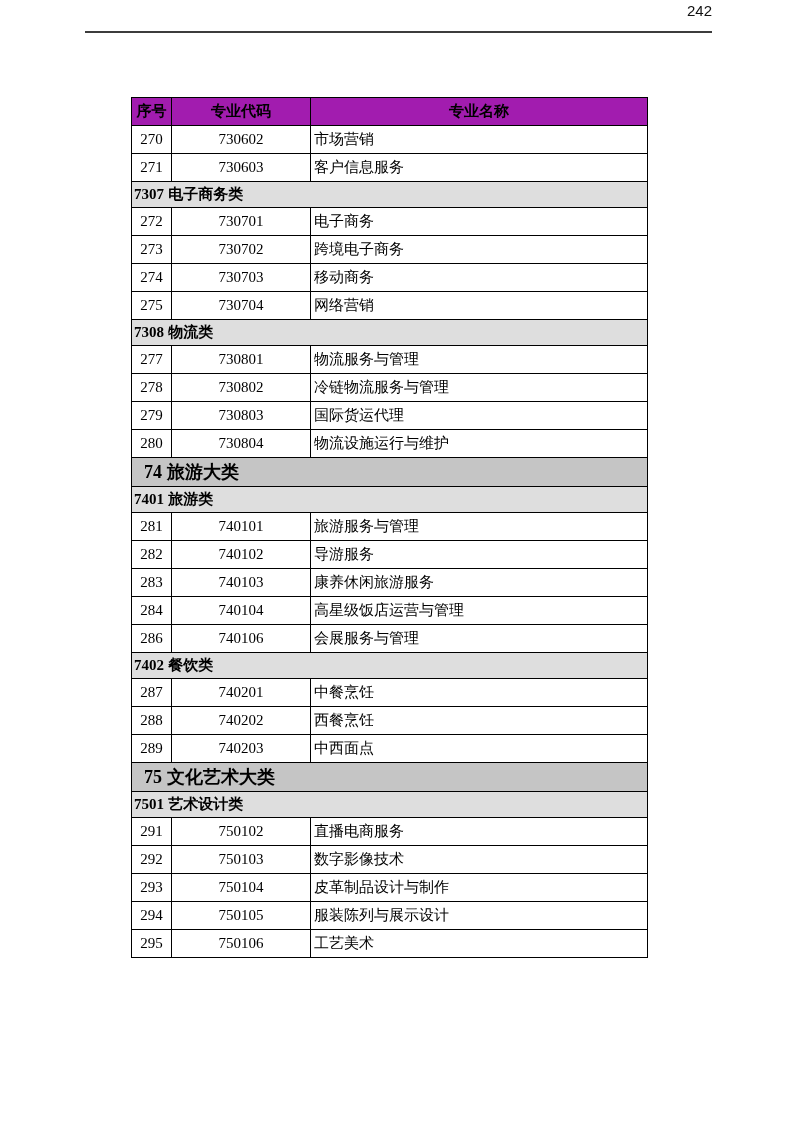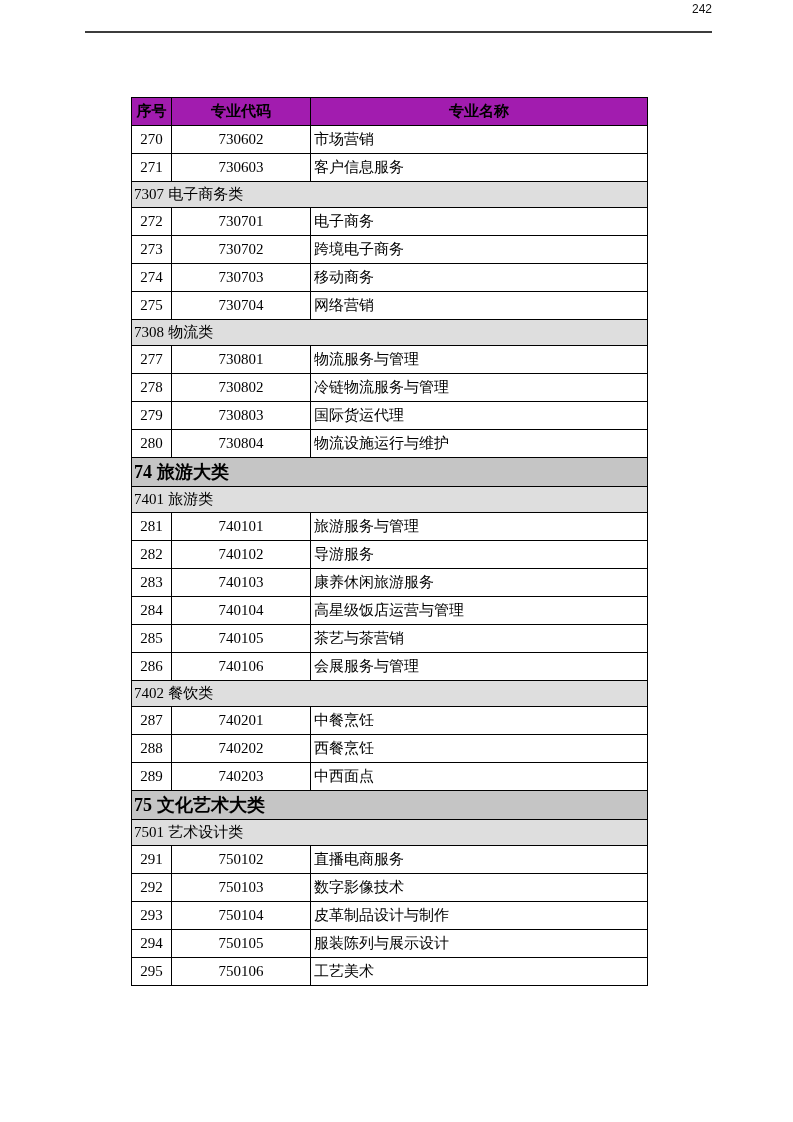--- a/index.html
+++ b/index.html
@@ -10,21 +10,21 @@
     background: #ffffff;
     position: relative;
     font-family: "Liberation Sans", sans-serif;
     color: #000;
     overflow: hidden;
   }
   .page-number {
     position: absolute;
     top: 2px;
     right: 81px;
-    font-size: 12px;
+    font-size: 15px;
     font-family: "Liberation Sans", sans-serif;
     color: #111;
   }
   .top-rule {
     position: absolute;
     top: 31px;
     left: 85px;
     width: 627px;
     height: 2px;
     background: #3c3c3c;
@@ -59,32 +59,32 @@
     font-size: 15.5px;
   }
   td.name {
     text-align: left;
     padding-left: 3px;
     margin-top: 8px;
   }
   tr.group td {
     background: #dedede;
     height: 26px;
-    font-weight: normal;
+    font-weight: bold;
     font-size: 15px;
     text-align: left;
     padding-left: 2px;
   }
   tr.major td {
     background: #c5c5c5;
     height: 29px;
     font-weight: bold;
     font-size: 18px;
     text-align: left;
-    padding-left: 2px;
+    padding-left: 12px;
   }
   .num { font-family: "Liberation Serif", serif; }
 </style>
 </head>
 <body>
 
 <div class="page">
   <div class="page-number">242</div>
   <div class="top-rule"></div>
 
@@ -178,25 +178,20 @@
           <td class="no">283</td>
           <td class="code">740103</td>
           <td class="name">康养休闲旅游服务</td>
         </tr>
         <tr class="data">
           <td class="no">284</td>
           <td class="code">740104</td>
           <td class="name">高星级饭店运营与管理</td>
         </tr>
         <tr class="data">
-          <td class="no">285</td>
-          <td class="code">740105</td>
-          <td class="name">茶艺与茶营销</td>
-        </tr>
-        <tr class="data">
           <td class="no">286</td>
           <td class="code">740106</td>
           <td class="name">会展服务与管理</td>
         </tr>
         <tr class="group">
           <td colspan="3"><span class="num">7402</span><span> 餐饮类</span></td>
         </tr>
         <tr class="data">
           <td class="no">287</td>
           <td class="code">740201</td>

